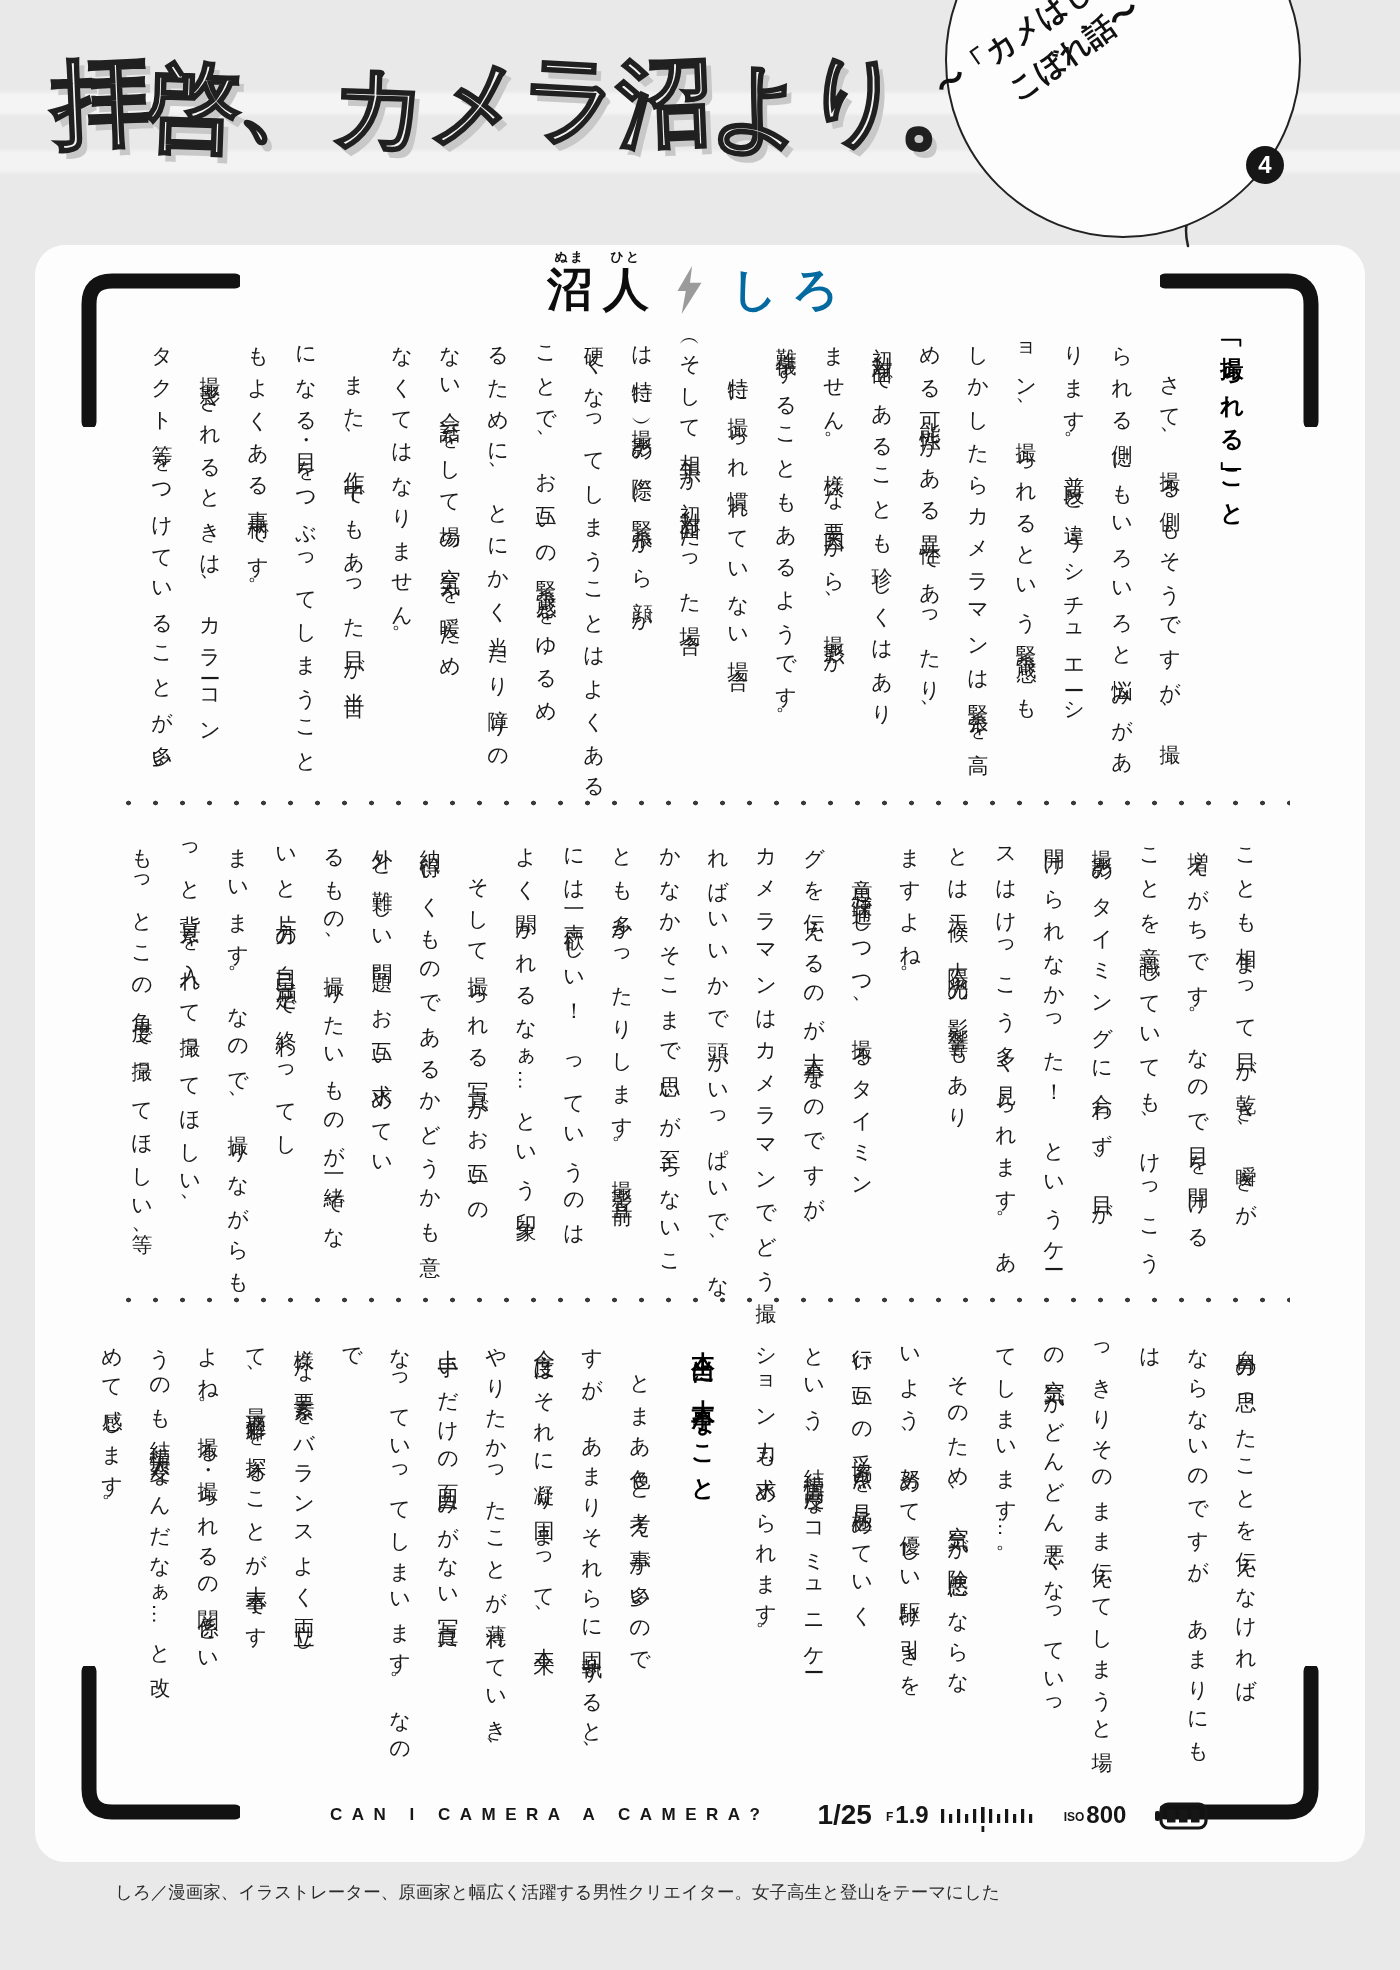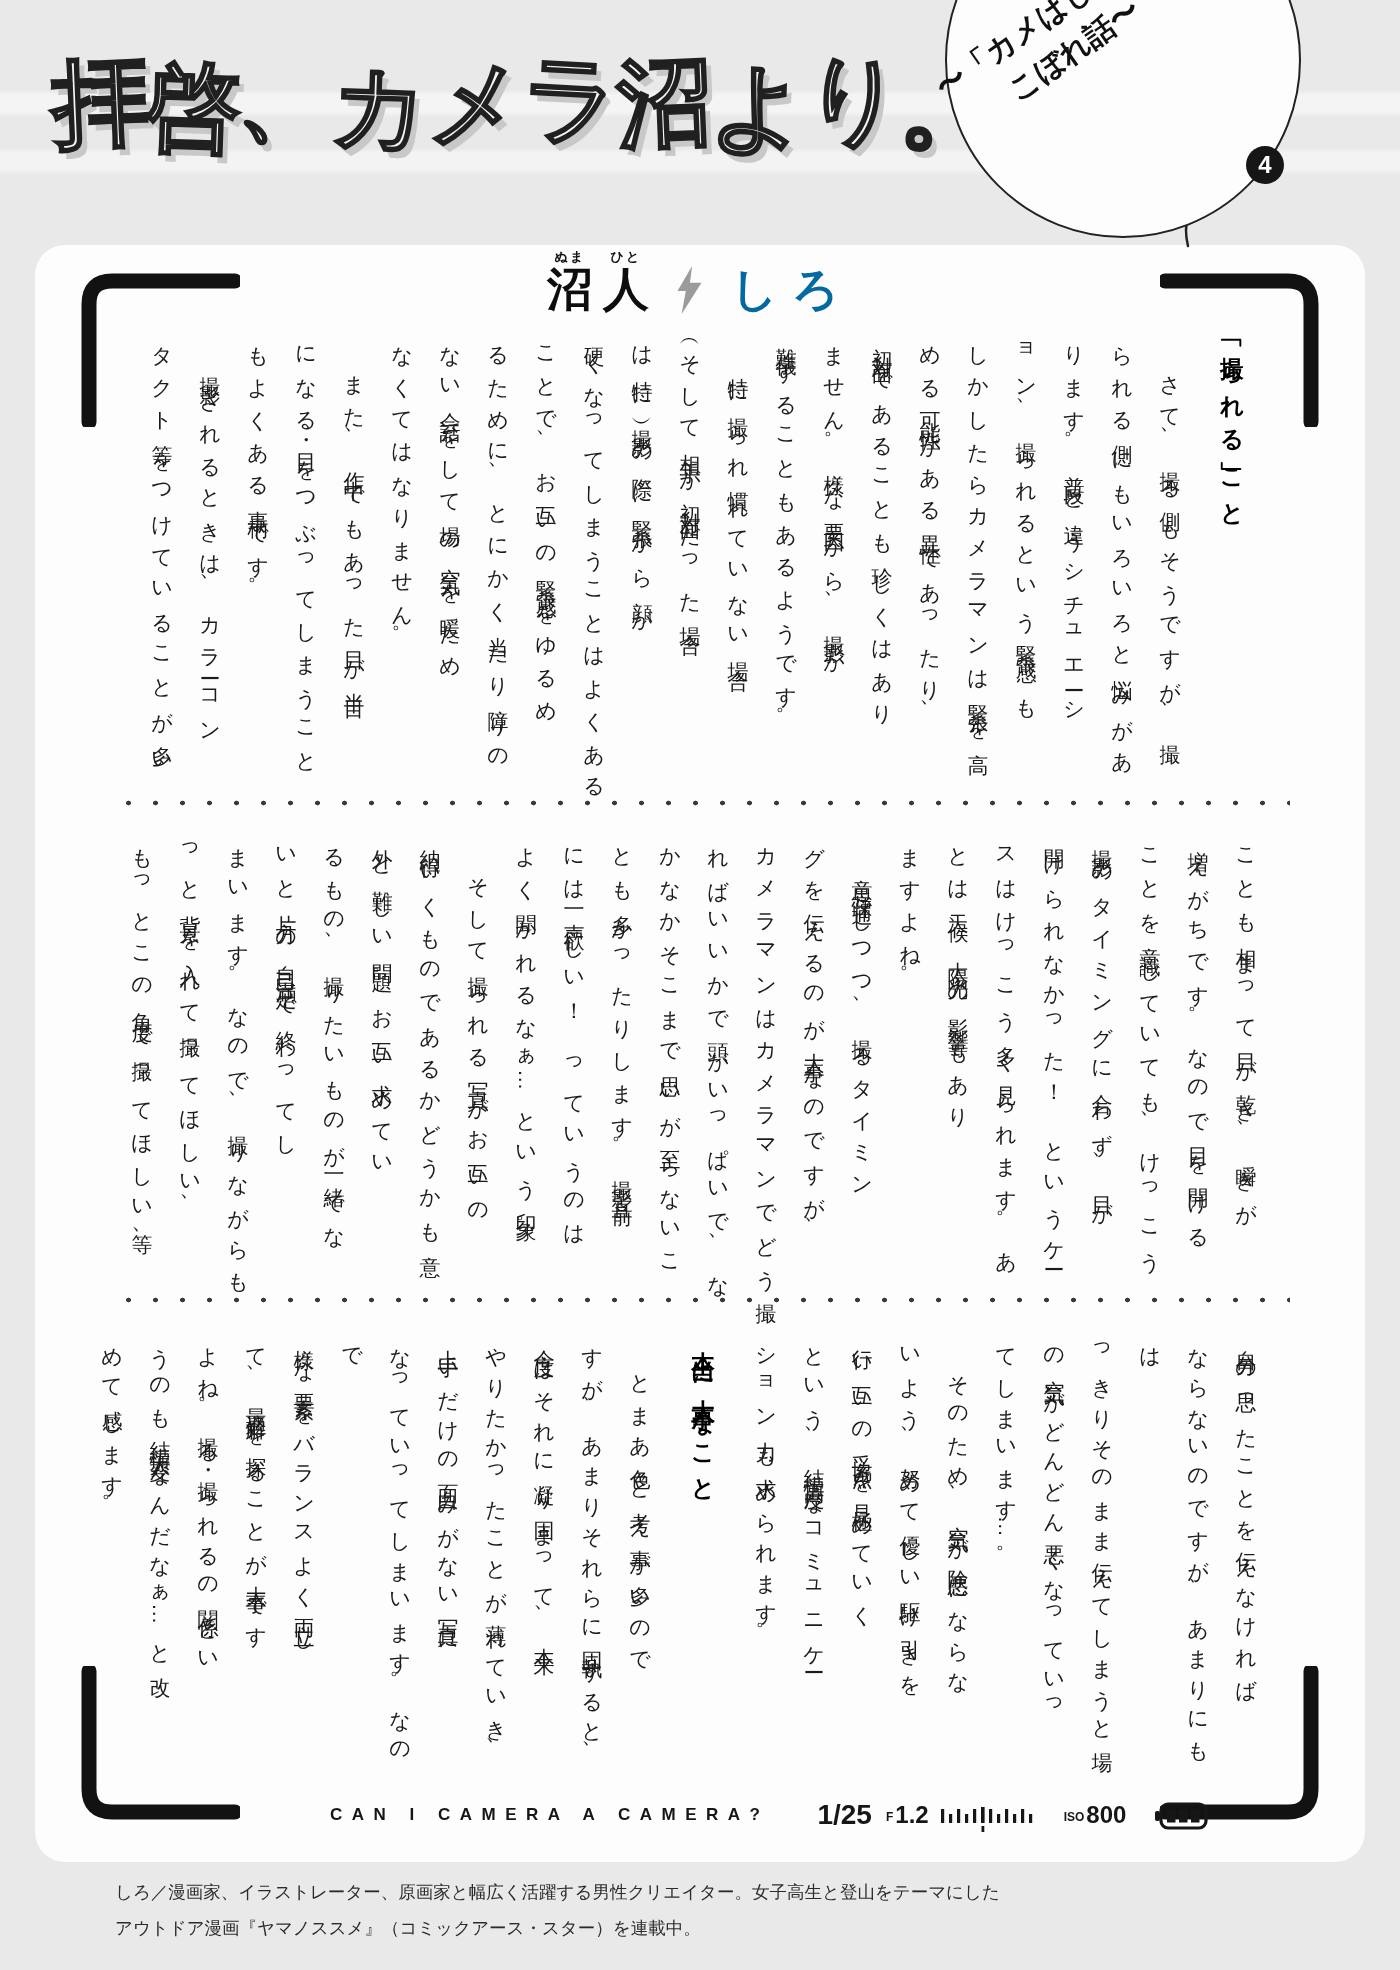--- a/index.html
+++ b/index.html
@@ -225,21 +225,21 @@
 <svg class="bracket" id="br-bl" viewBox="0 0 160 155">
   <path d="M9 5 L9 123 Q9 146 32 146 L155 146" fill="none" stroke="#121212" stroke-width="15" stroke-linecap="round"></path>
 </svg>
 <svg class="bracket" id="br-br" viewBox="0 0 160 155">
   <path d="M151 5 L151 123 Q151 146 128 146 L5 146" fill="none" stroke="#121212" stroke-width="15" stroke-linecap="round"></path>
 </svg>
 
 <div class="cam-bar">
   <span class="slogan">CAN I CAMERA A CAMERA?</span>
   <span class="shutter">1/25</span>
-  <span class="aperture"><span class="sm">F</span><span>1.2</span></span>
+  <span class="aperture"><span class="sm">F</span><span>1.9</span></span>
   <svg class="meter" width="104" height="32" viewBox="0 0 104 32">
     <g fill="#161616">
       <rect x="2" y="8" width="3.2" height="14"></rect>
       <rect x="10" y="13" width="3.2" height="9"></rect>
       <rect x="18" y="8" width="3.2" height="14"></rect>
       <rect x="26" y="13" width="3.2" height="9"></rect>
       <rect x="34" y="8" width="3.2" height="14"></rect>
       <rect x="42" y="6" width="3.6" height="16"></rect>
       <rect x="42.5" y="25" width="2.8" height="6"></rect>
       <rect x="50" y="8" width="3.2" height="14"></rect>
@@ -255,14 +255,13 @@
     <rect x="1" y="9" width="5" height="10" rx="2" fill="#161616"></rect>
     <rect x="7" y="2" width="45" height="24" rx="7" fill="none" stroke="#161616" stroke-width="3.2"></rect>
     <rect x="13" y="7.5" width="8.5" height="13" fill="#161616"></rect>
     <rect x="25" y="7.5" width="8.5" height="13" fill="#161616"></rect>
     <rect x="37" y="7.5" width="8.5" height="13" fill="#161616"></rect>
   </svg>
 </div>
 
 <div class="footer">
   <div>しろ／漫画家、イラストレーター、原画家と幅広く活躍する男性クリエイター。女子高生と登山をテーマにした</div>
-  <div>アウトドア漫画『ヤマノススメ』（コミックアース・スター）を連載中。</div>
 </div>
 
 </body></html>

